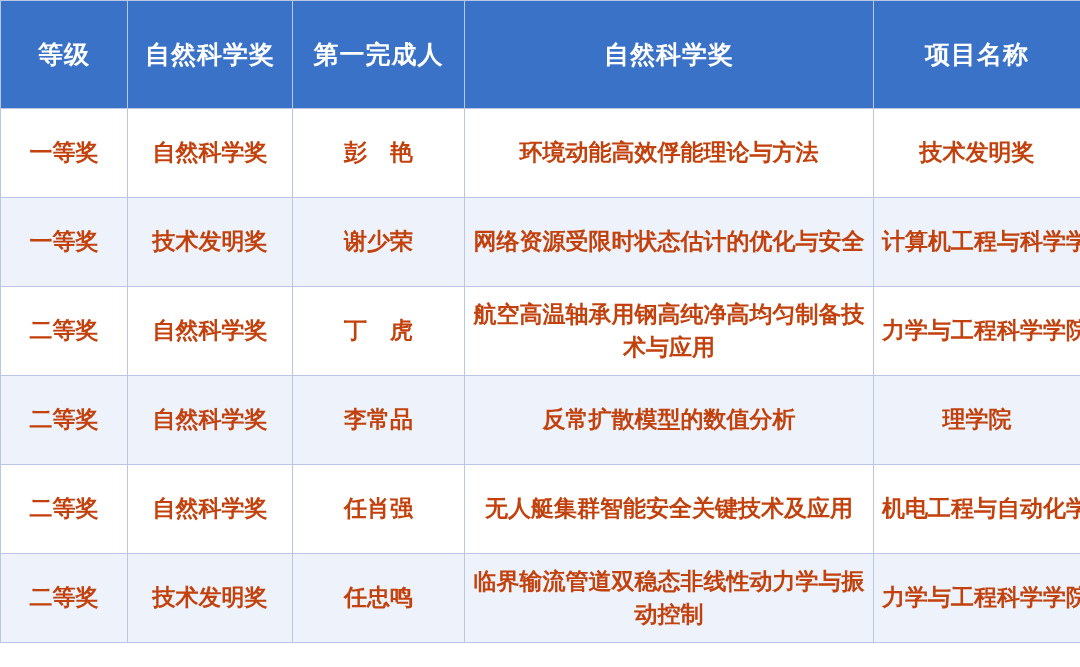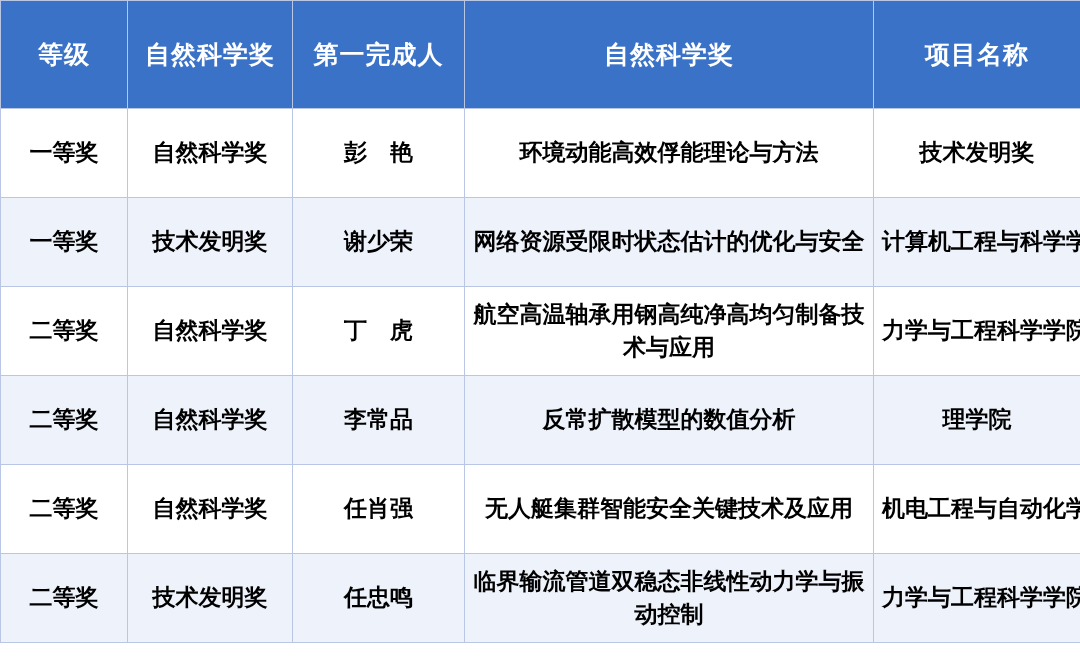--- a/index.html
+++ b/index.html
@@ -41,21 +41,21 @@
     background: #3a72c8;
     color: #ffffff;
     font-size: 25px;
     font-weight: bold;
     height: 108px;
     border-color: #3a72c8;
     letter-spacing: 1px;
   }
   tbody td {
     font-size: 23px;
-    color: #000000;
+    color: #c2410c;
     font-weight: bold;
     line-height: 1.45;
   }
   tbody tr.odd td {
     background: #ffffff;
   }
   tbody tr.even td {
     background: #eef2fb;
   }
   tbody tr td:nth-child(1),

